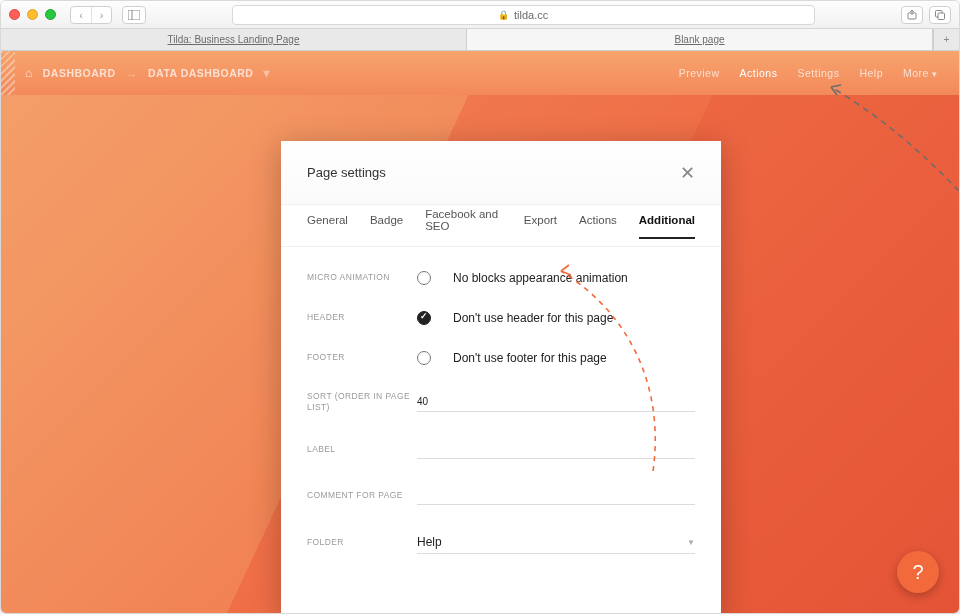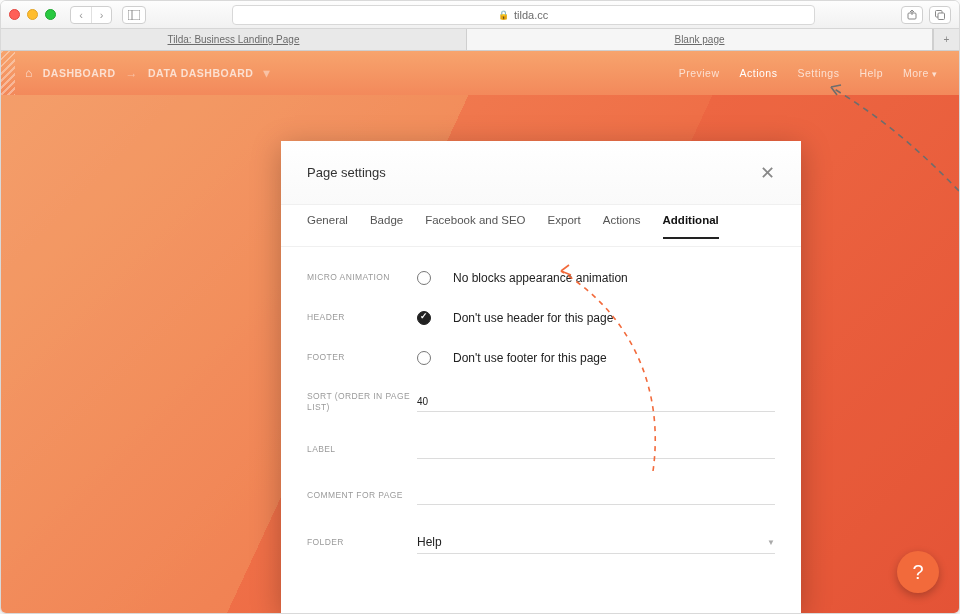--- a/index.html
+++ b/index.html
@@ -83,21 +83,21 @@
   .crumbs { display: flex; align-items: center; gap: 10px; font-weight: 600; }
   .crumbs .home { font-size: 12px; }
   .crumbs .arrow { opacity: 0.6; font-size: 12px; }
   .nav-right { margin-left: auto; display: flex; gap: 20px; align-items: center; }
   .nav-right span { cursor: pointer; }
   .nav-right .publish { color: #fff; font-weight: 500; }
   .nav-right .more::after { content: " ▾"; font-size: 9px; }
 
   
   .modal {
-    position: absolute; top: 90px; left: 280px; width: 520px; bottom: 0;
+    position: absolute; top: 90px; left: 280px; width: 440px; bottom: 0;
     background: #fff;
     box-shadow: 0 6px 28px rgba(0,0,0,0.25);
     z-index: 5;
     display: flex; flex-direction: column;
     font-size: 12px; color: #222;
   }
   .modal-header {
     height: 64px;
     display: flex; align-items: center; justify-content: space-between;
     padding: 0 26px;

